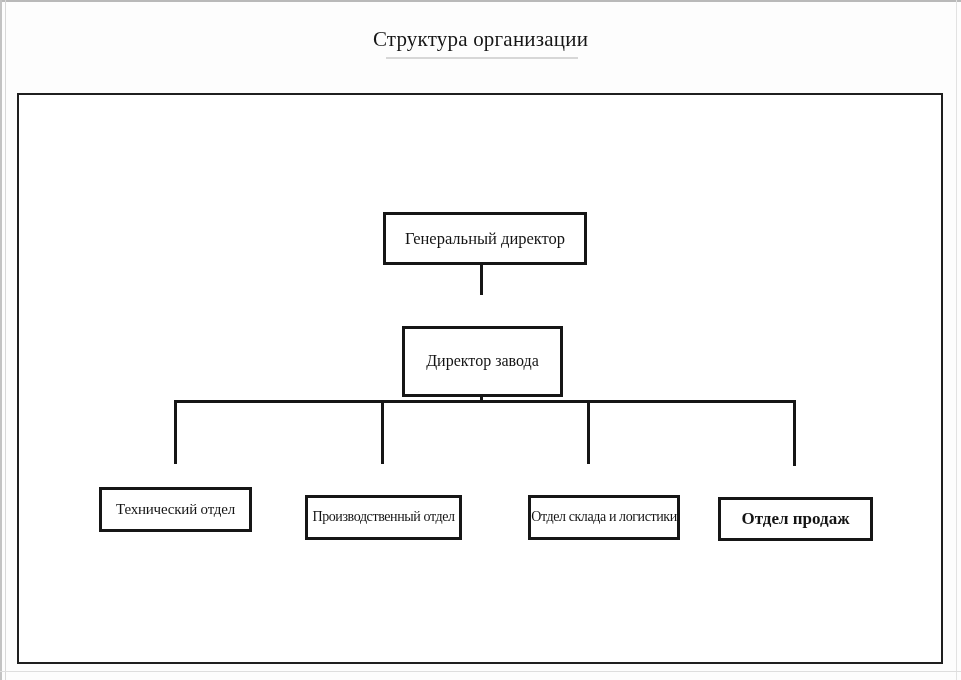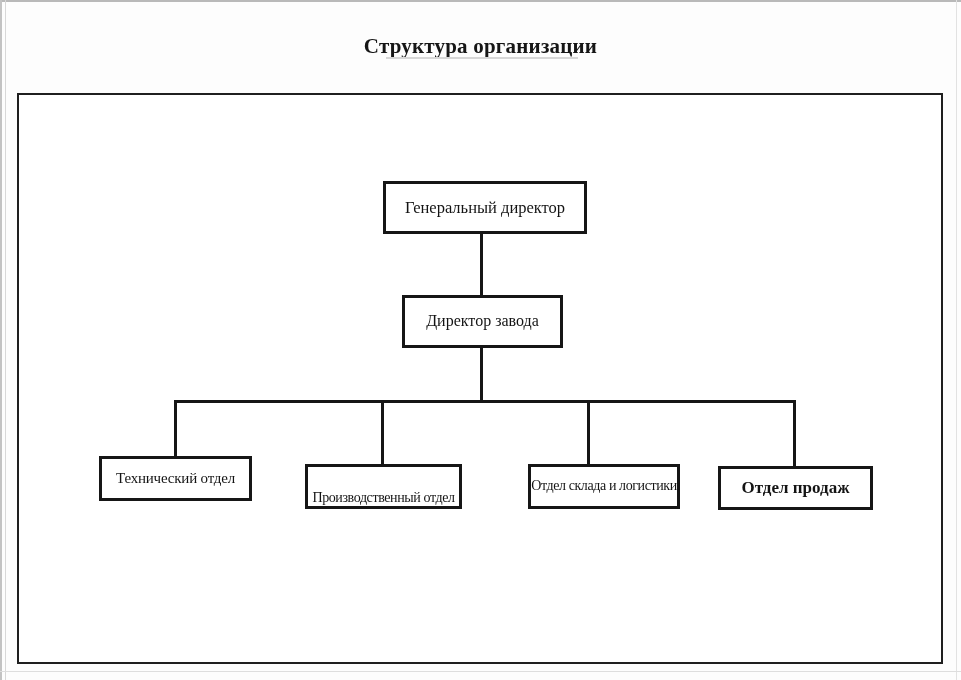--- a/index.html
+++ b/index.html
@@ -19,25 +19,25 @@
   
   .edge-top    { position:absolute; left:0; top:0; width:961px; height:2px; background:#b9b9b9; }
   .edge-left-a { position:absolute; left:0; top:0; width:2px; height:680px; background:#c3c3c3; }
   .edge-left-b { position:absolute; left:5px; top:0; width:1px; height:680px; background:#d8d8d8; }
   .edge-right  { position:absolute; left:956px; top:0; width:1px; height:680px; background:#e2e2e2; }
   .edge-bottom { position:absolute; left:0; top:671px; width:961px; height:1px; background:#dedede; }
 
   .title {
     position: absolute;
     left: 0;
-    top: 34px;
+    top: 27px;
     width: 961px;
     text-align: center;
     font-size: 21px;
-    font-weight: bold;
+    font-weight: normal;
     margin: 0;
     letter-spacing: 0.2px;
     color: #161616;
   }
   .title-underline {
     position: absolute;
     left: 386px;
     top: 57px;
     width: 192px;
     height: 2px;
@@ -59,25 +59,26 @@
     position: absolute;
     box-sizing: border-box;
     border: 3px solid #161616;
     background: #ffffff;
     display: flex;
     align-items: center;
     justify-content: center;
     text-align: center;
     color: #141414;
     line-height: 1.05;
+    margin-top: 31px;
   }
   .node-ceo        { left: 383px; top: 181px; width: 204px; height: 53px; font-size: 16.5px; }
-  .node-plant      { left: 402px; top: 295px; width: 161px; height: 53px; font-size: 16px; }
+  .node-plant      { left: 402px; top: 295px; width: 161px; height: 71px; font-size: 16px; }
   .node-technical  { left:  99px; top: 456px; width: 153px; height: 45px; font-size: 15px; letter-spacing: -0.2px; }
-  .node-production { left: 305px; top: 464px; width: 157px; height: 45px; font-size: 14px; letter-spacing: -0.4px; align-items: flex-end; }
+  .node-production { left: 305px; top: 464px; width: 157px; height: 45px; font-size: 14px; letter-spacing: -0.4px; }
   .node-warehouse  { left: 528px; top: 464px; width: 152px; height: 45px; font-size: 14px; letter-spacing: -0.4px; }
   .node-sales      { left: 718px; top: 466px; width: 155px; height: 44px; font-size: 17px; font-weight: bold; font-family: Liberation Serif, serif; }
 
   .connector { position: absolute; background: #161616; }
   .conn-ceo-plant  { left: 480px; top: 233px; width: 3px;   height: 62px; }
   .conn-plant-bus  { left: 480px; top: 346px; width: 3px;   height: 57px; }
   .conn-bus        { left: 174px; top: 400px; width: 622px; height: 3px;  }
   .conn-drop-1     { left: 174px; top: 400px; width: 3px;   height: 64px; }
   .conn-drop-2     { left: 381px; top: 400px; width: 3px;   height: 64px; }
   .conn-drop-3     { left: 587px; top: 400px; width: 3px;   height: 64px; }

